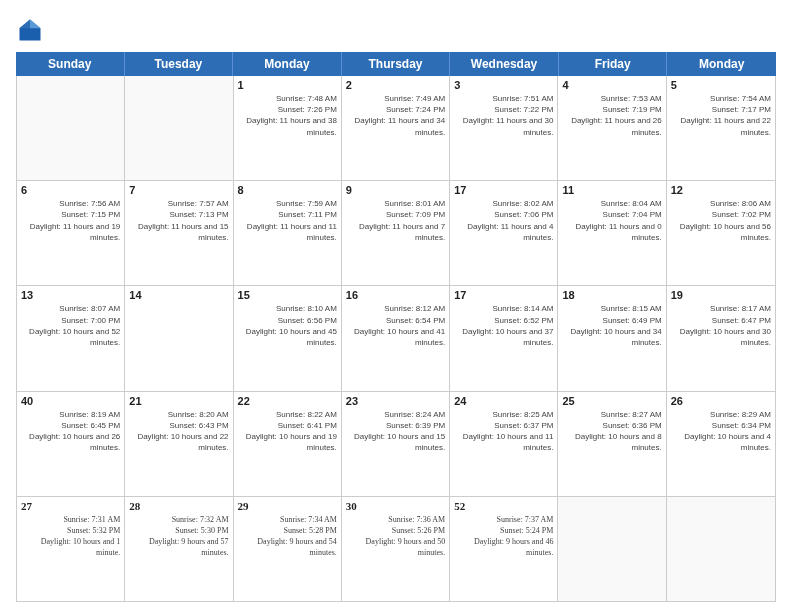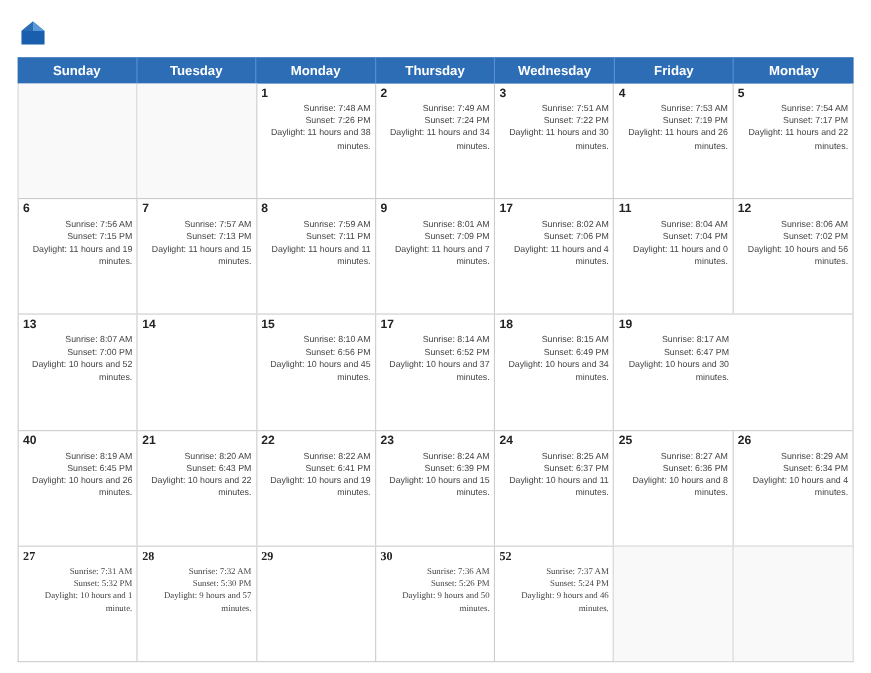--- a/index.html
+++ b/index.html
@@ -218,20 +218,24 @@
             <div class="day-info">Sunrise: 8:07 AM<br>Sunset: 7:00 PM<br>Daylight: 10 hours and 52 minutes.</div>
           </div>
           <div class="cal-cell">
             <div class="day-num">14</div>
           </div>
           <div class="cal-cell">
             <div class="day-num">15</div>
             <div class="day-info">Sunrise: 8:10 AM<br>Sunset: 6:56 PM<br>Daylight: 10 hours and 45 minutes.</div>
           </div>
           <div class="cal-cell">
+            <div class="day-num">16</div>
+            <div class="day-info">Sunrise: 8:12 AM<br>Sunset: 6:54 PM<br>Daylight: 10 hours and 41 minutes.</div>
+          </div>
+          <div class="cal-cell">
             <div class="day-num">17</div>
             <div class="day-info">Sunrise: 8:14 AM<br>Sunset: 6:52 PM<br>Daylight: 10 hours and 37 minutes.</div>
           </div>
           <div class="cal-cell">
             <div class="day-num">18</div>
             <div class="day-info">Sunrise: 8:15 AM<br>Sunset: 6:49 PM<br>Daylight: 10 hours and 34 minutes.</div>
           </div>
           <div class="cal-cell">
             <div class="day-num">19</div>
             <div class="day-info">Sunrise: 8:17 AM<br>Sunset: 6:47 PM<br>Daylight: 10 hours and 30 minutes.</div>
@@ -271,20 +275,21 @@
           <div class="cal-cell">
             <div class="day-num">27</div>
             <div class="day-info">Sunrise: 7:31 AM<br>Sunset: 5:32 PM<br>Daylight: 10 hours and 1 minute.</div>
           </div>
           <div class="cal-cell">
             <div class="day-num">28</div>
             <div class="day-info">Sunrise: 7:32 AM<br>Sunset: 5:30 PM<br>Daylight: 9 hours and 57 minutes.</div>
           </div>
           <div class="cal-cell">
             <div class="day-num">29</div>
+            <div class="day-info">Sunrise: 7:34 AM<br>Sunset: 5:28 PM<br>Daylight: 9 hours and 54 minutes.</div>
           </div>
           <div class="cal-cell">
             <div class="day-num">30</div>
             <div class="day-info">Sunrise: 7:36 AM<br>Sunset: 5:26 PM<br>Daylight: 9 hours and 50 minutes.</div>
           </div>
           <div class="cal-cell">
             <div class="day-num">52</div>
             <div class="day-info">Sunrise: 7:37 AM<br>Sunset: 5:24 PM<br>Daylight: 9 hours and 46 minutes.</div>
           </div>
           <div class="cal-cell empty"></div>

